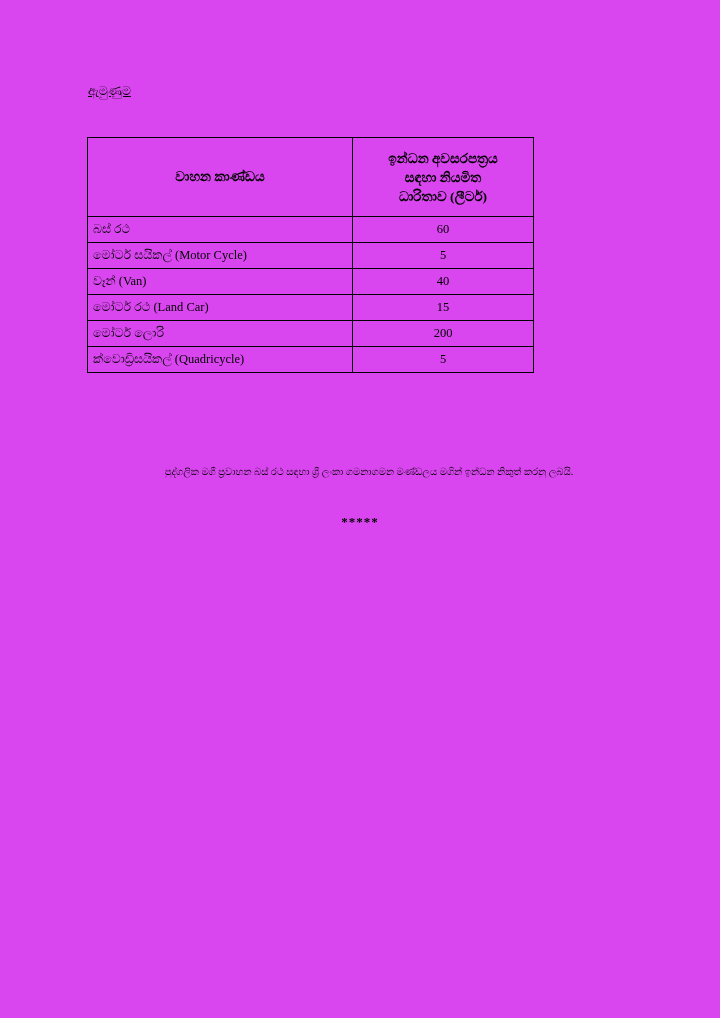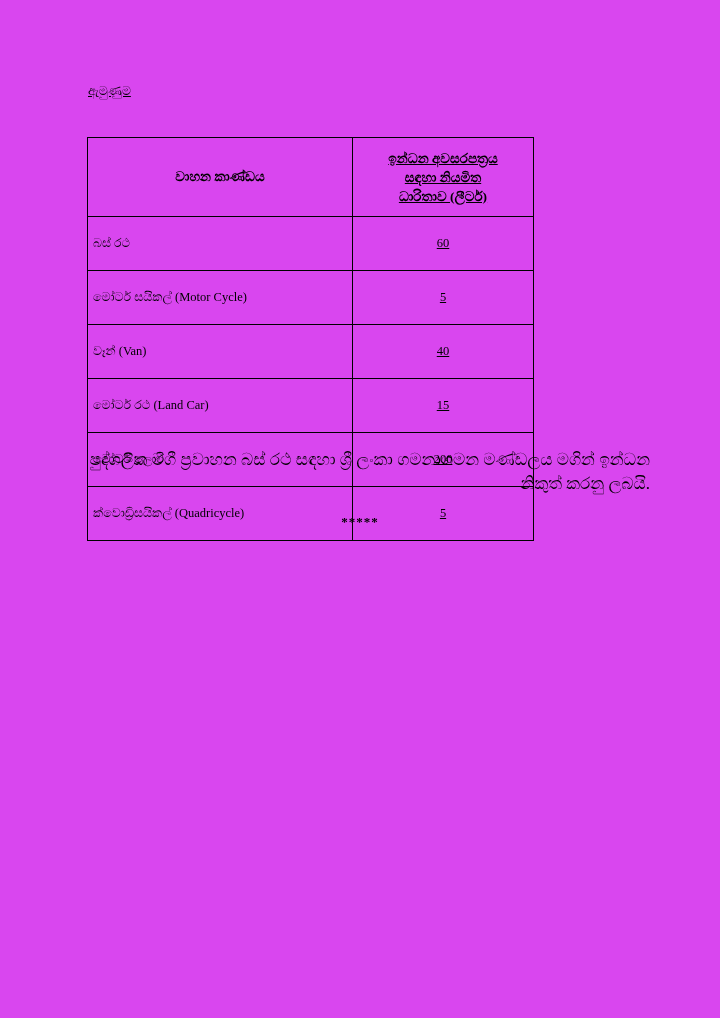--- a/index.html
+++ b/index.html
@@ -51,42 +51,41 @@
   }
   th.hdr-category {
     text-align: center;
     padding: 2px 6px;
   }
   th.hdr-liters {
     text-align: center;
     padding: 2px 4px;
     line-height: 19px;
   }
-  th.hdr-liters .hdr-line { display: block; text-decoration: underline; }
+  th.hdr-liters .hdr-line { display: block; }
   table.quota-table td {
     font-size: 12.5px;
-    padding: 18px 5px;
+    padding: 4px 5px;
     height: 17px;
     vertical-align: middle;
   }
   td.cell-category { text-align: left; line-height: 17px; }
   td.cell-liters {
     text-align: center;
     font-size: 13px;
     padding: 1px 0;
-    text-decoration: underline;
   }
   .body-paragraph {
     position: absolute;
     left: 88px;
-    top: 448px;
+    top: 460px;
     width: 562px;
-    font-size: 17px;
+    font-size: 10px;
     line-height: 24px;
-    text-align: right;
+    text-align: center;
   }
   .end-marker {
     position: absolute;
     left: 0;
     top: 514px;
     width: 720px;
     text-align: center;
     font-size: 13px;
     font-weight: bold;
     letter-spacing: 1px;

